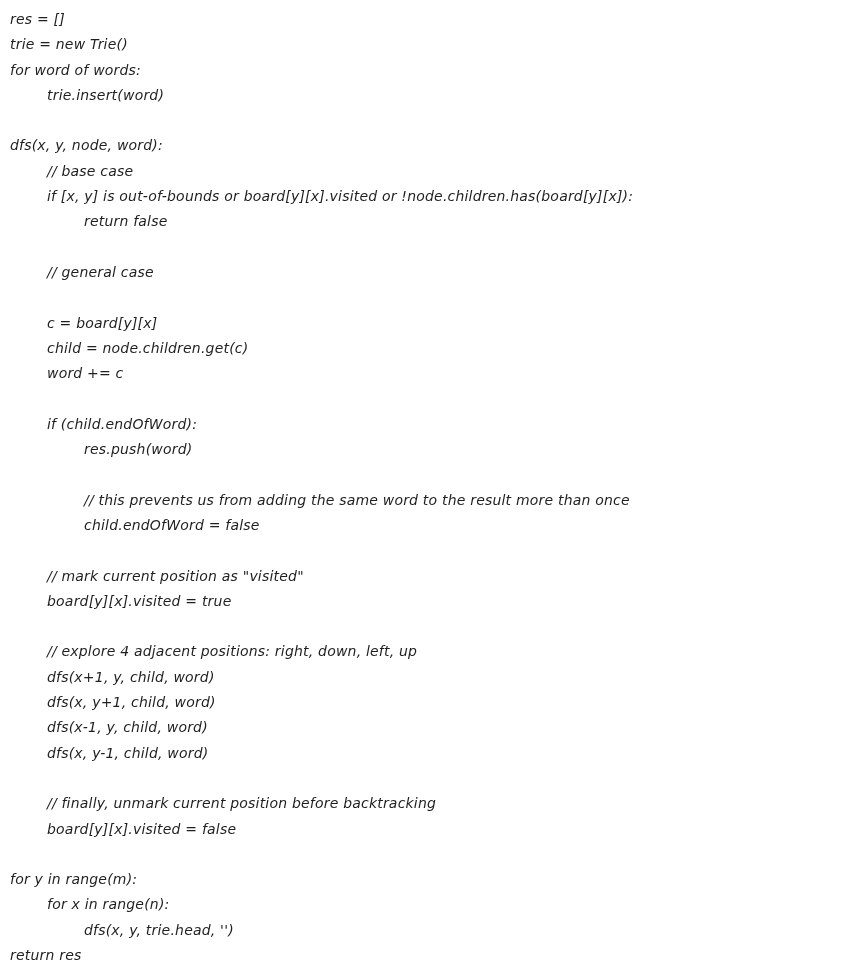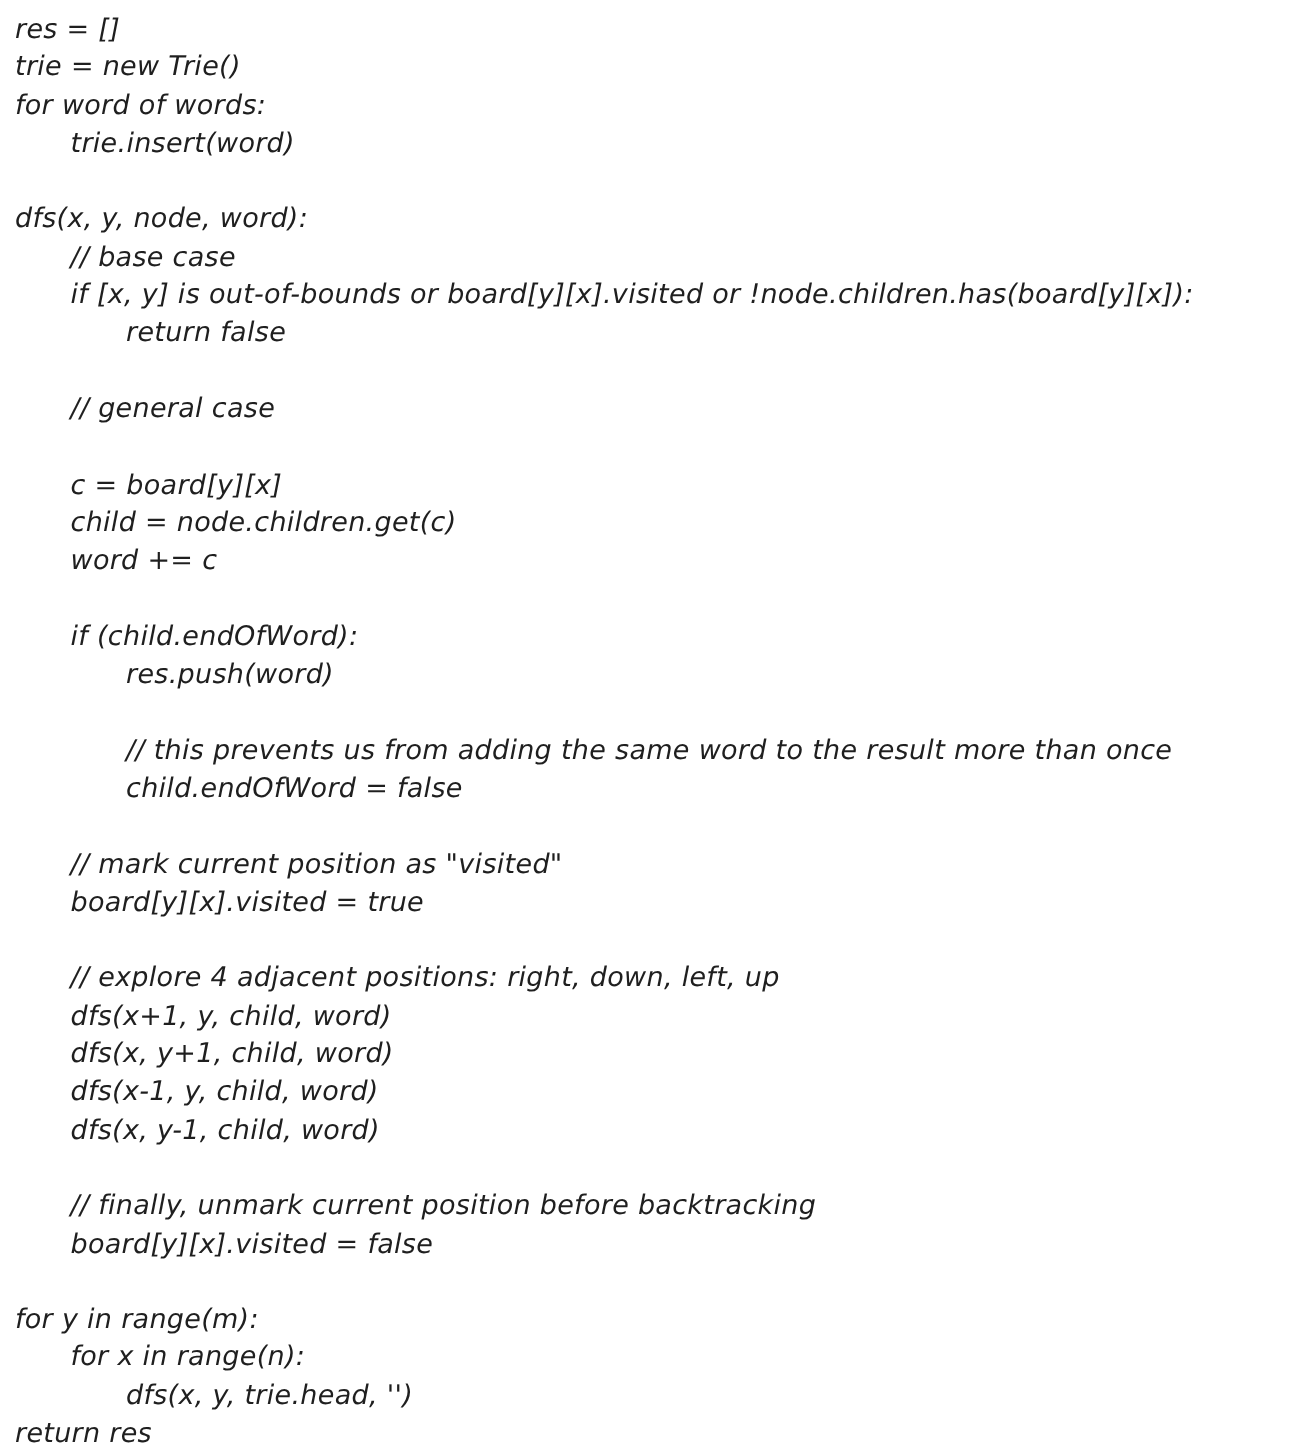--- a/index.html
+++ b/index.html
@@ -11,21 +11,21 @@
     position: relative;
     width: 867px;
     height: 970px;
     background: #ffffff;
     overflow: hidden;
     box-sizing: border-box;
     padding-top: 7px;
   }
   .code-block {
     font-family: "DejaVu Sans", sans-serif;
-    font-size: 18px;
+    font-size: 14px;
     line-height: 25.3px;
     color: #1f1f1f;
     white-space: pre;
     font-style: italic; 
     letter-spacing: 0.2px;
   }
   .code-line {
     height: 25.3px;
     box-sizing: border-box;
   }

